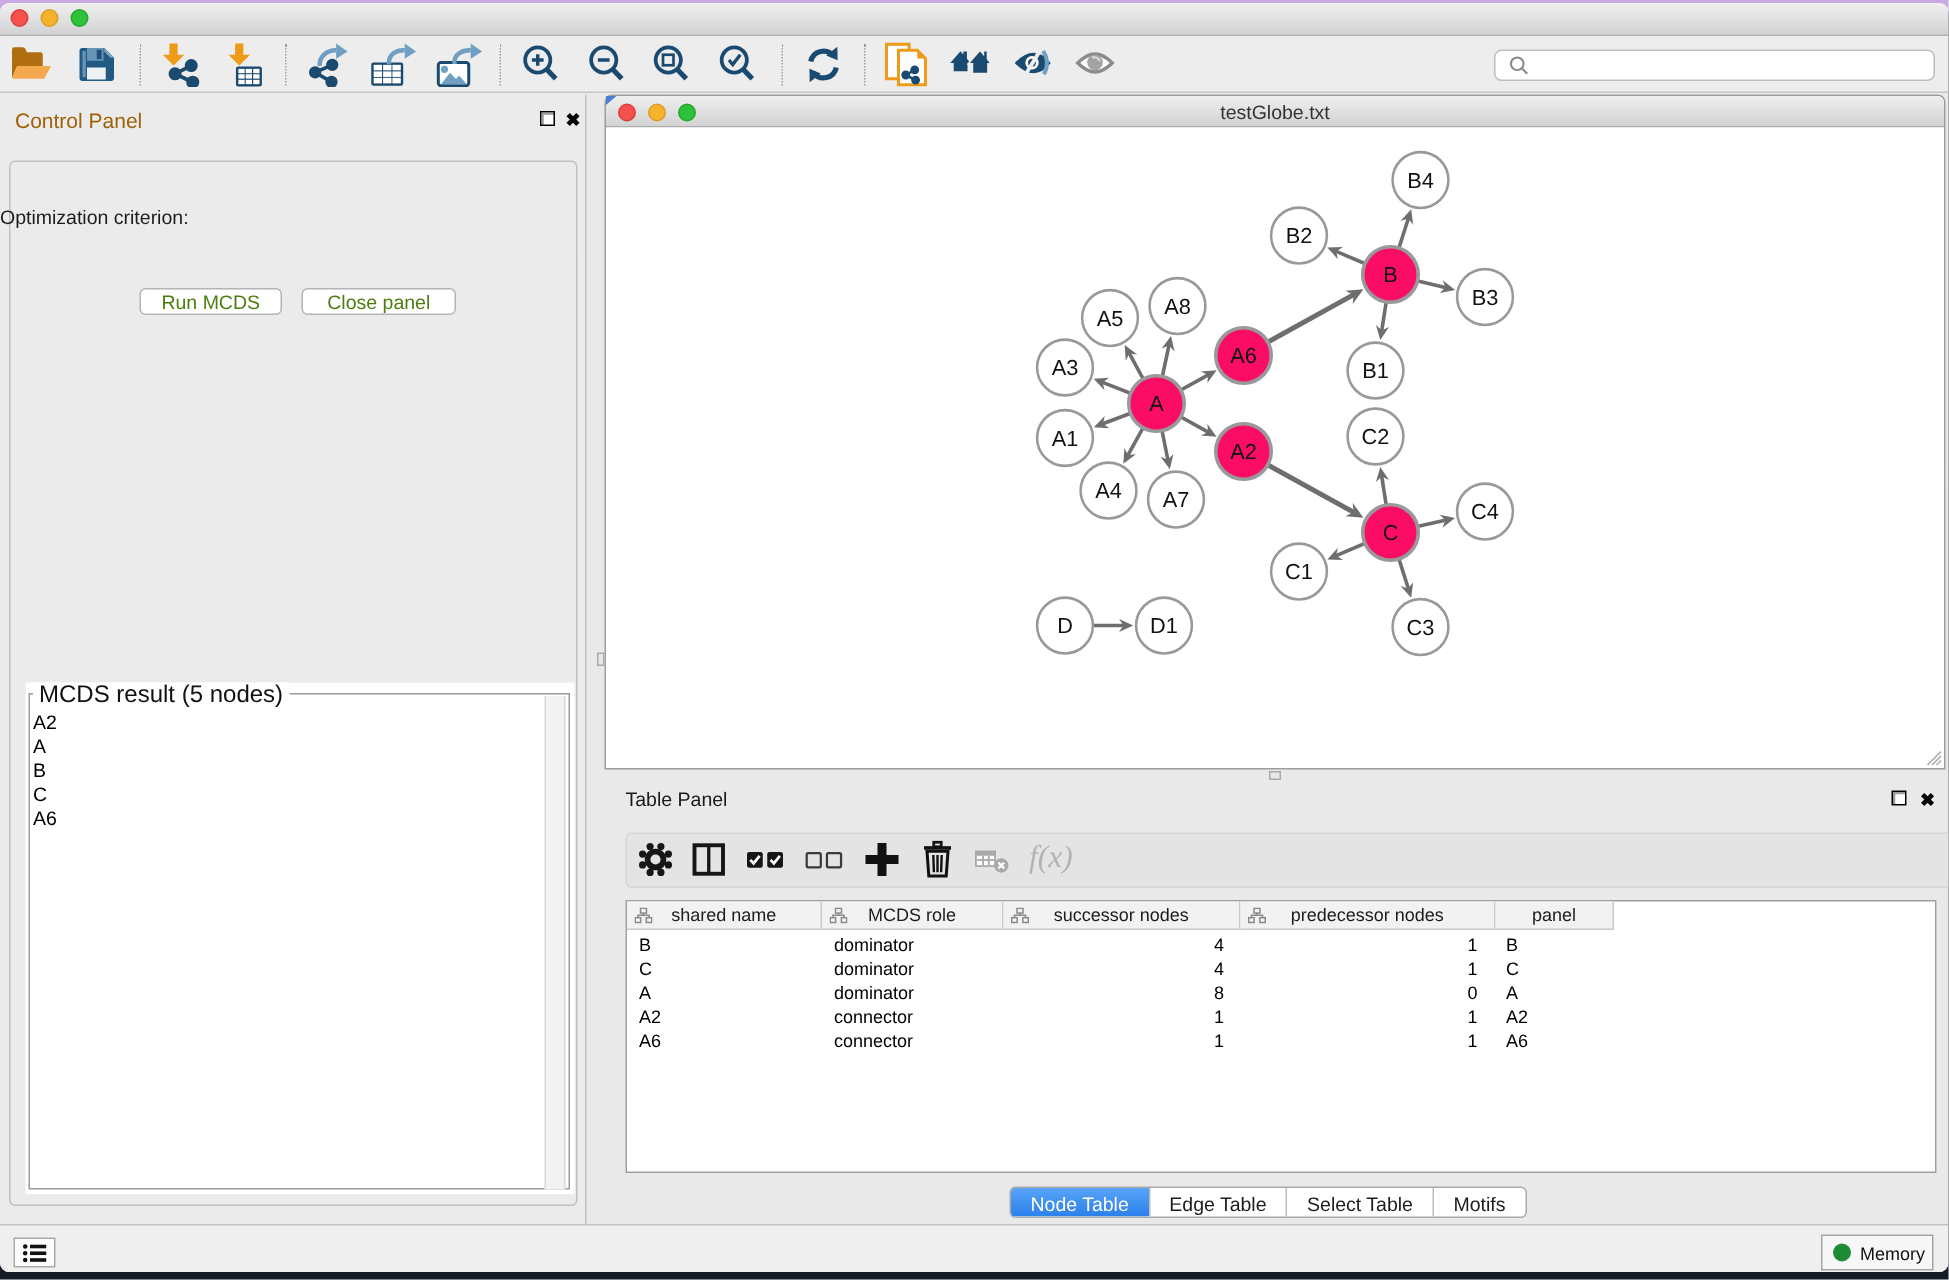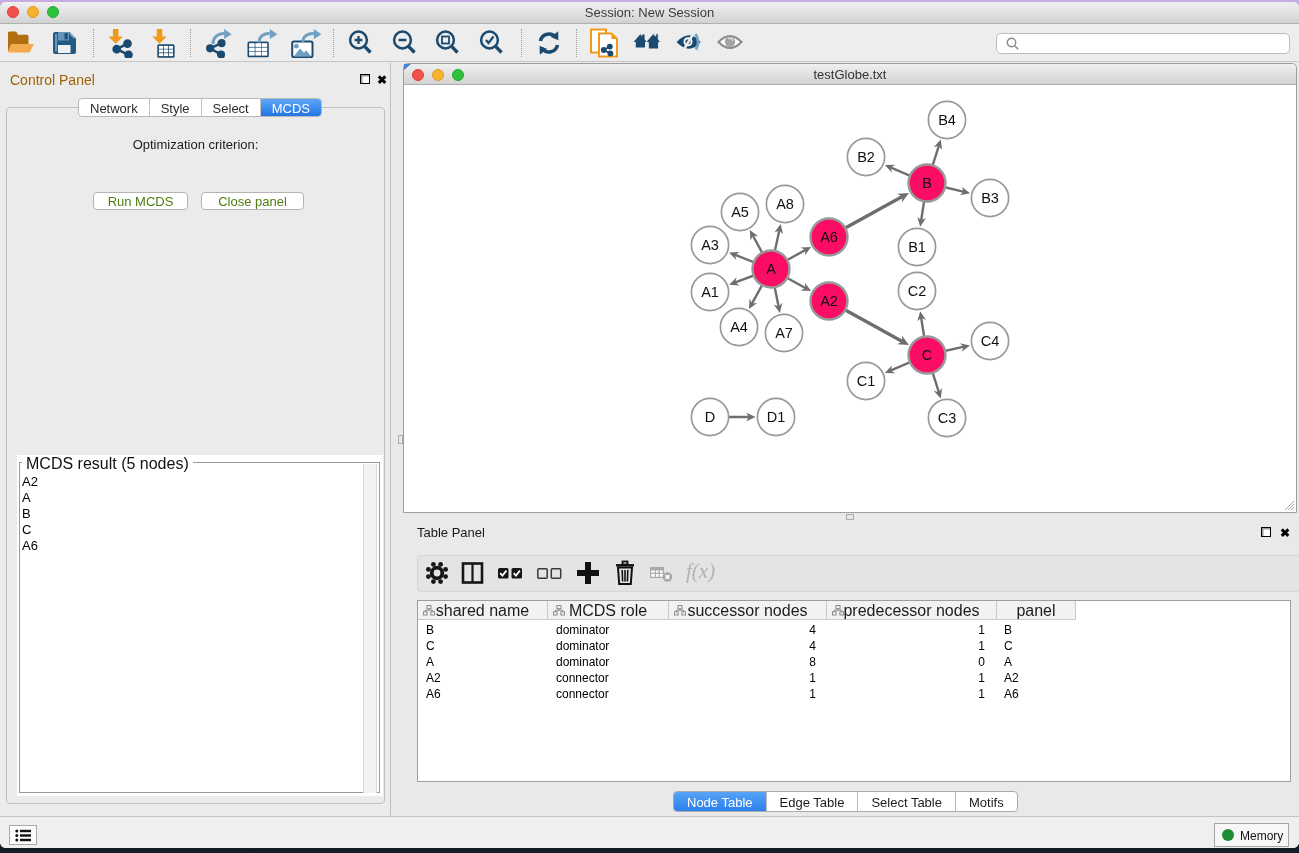--- a/index.html
+++ b/index.html
@@ -22,21 +22,21 @@
 
 #cpanel { position:absolute; left:0; top:61px; width:391px; height:753px; background:#ebebeb; border-right:1px solid #c2c2c2; }
 #cpanel .hdr { position:absolute; left:10px; top:9px; font-size:14px; color:#a16207; }
 .winbtn-sq { position:absolute; width:10px; height:10px; border:1.6px solid #000; background:#fff; box-shadow:1.5px 1.5px 0 #9a9a9a inset; }
 .winbtn-x { position:absolute; font-size:12px; font-weight:bold; color:#000; line-height:10px; }
 #cp-inner { position:absolute; left:6px; top:44px; width:379px; height:697px; border:1px solid #c0c0c0; border-radius:4px; }
 .seg { position:absolute; display:flex; font-size:13px; color:#2b2b2b; background:#ffffff; border:1px solid #b9b9b9; border-radius:4px; overflow:hidden; height:19px; }
 .seg > div { padding:1px 11px 0; line-height:17px; border-right:1px solid #c5c5c5; }
 .seg > div:last-child { border-right:none; }
 .seg > div.sel { background:linear-gradient(#5ea7f8,#2176e2); color:#ffffff; }
-#optlabel { position:absolute; left:0; top:74px; width:391px; text-align:center; font-size:13px; color:#1d1d1d; }
+#optlabel { position:absolute; left:0; top:74px; width:391px; font-size:13px; color:#1d1d1d; }
 #dropdown { position:absolute; left:43px; top:95px; width:311px; height:21px; background:#ffffff; border:1px solid #b5b5b5; border-radius:5px; font-size:13px; color:#111; }
 #dropdown .txt { position:absolute; left:12px; top:2px; }
 #dropdown .spin { position:absolute; right:-1px; top:-1px; width:18px; height:21px; background:linear-gradient(#62aaf9,#1f73e4); border-radius:0 5px 5px 0; }
 .chev { position:absolute; left:5px; width:0; height:0; border-left:4px solid transparent; border-right:4px solid transparent; }
 .chev.up { top:4px; border-bottom:4.5px solid #fff; }
 .chev.dn { bottom:4px; border-top:4.5px solid #fff; }
 .btn { position:absolute; height:18px; background:#ffffff; border:1px solid #b4b4b4; border-radius:4px; font-size:13px; color:#4d7c0f; text-align:center; line-height:17px; }
 #mcdsbox { position:absolute; left:17px; top:392px; width:366px; height:341px; background:#ffffff; }
 #mcdsbox .tbord { position:absolute; left:1.5px; top:7px; width:361px; height:331px; border:1px solid #9a9a9a; }
 #mcdsbox .title { position:absolute; left:5px; top:0px; background:#ffffff; padding:0 4px; font-size:16px; color:#111; }
@@ -54,38 +54,37 @@
 #nw-tb .t1 { left:8px; background:#f4504c; border:0.5px solid #dd3e3b; }
 #nw-tb .t2 { left:28px; background:#f5b32d; border:0.5px solid #dd9c22; }
 #nw-tb .t3 { left:48px; background:#2dc23a; border:0.5px solid #24a830; }
 #nw-title { position:absolute; top:3px; width:100%; text-align:center; font-size:13px; color:#333; }
 .grip-sq { position:absolute; background:#e8e8e8; border:1px solid #aaaaaa; }
 
 #tpanel { position:absolute; left:403px; top:518px; width:896px; height:296px; }
 #tp-hdr { position:absolute; left:14px; top:5px; font-size:13px; color:#1a1a1a; }
 #tp-toolbar { position:absolute; left:14px; top:35px; width:1040px; height:37px; background:#e4e4e4; border:1px solid #d6d6d6; border-radius:4px; }
 #tp-table { position:absolute; left:14px; top:80px; width:874px; height:182px; background:#ffffff; border:1px solid #9e9e9e; }
-.th { position:absolute; top:0; height:19px; background:#f2f2f2; border-right:1px solid #c9c9c9; border-bottom:1px solid #c9c9c9; font-size:16px; color:#1c1c1c; text-align:center; line-height:19px; }
+.th { position:absolute; top:0; height:19px; background:#f2f2f2; border-right:1px solid #c9c9c9; border-bottom:1px solid #c9c9c9; font-size:12px; color:#1c1c1c; text-align:center; line-height:19px; }
 .th svg { position:absolute; left:5px; top:4px; }
 .trow { position:absolute; font-size:12px; color:#000; height:16px; line-height:16px; }
 .tcell { position:absolute; }
 .num { text-align:right; }
 #tp-tabs { position:absolute; left:270px; top:271px; height:21px; display:flex; font-size:13px; color:#1c1c1c; background:#ffffff; border:1px solid #aaaaaa; border-radius:4px; overflow:hidden; }
 #tp-tabs > div { padding:1px 13px 0; line-height:19px; border-right:1px solid #bdbdbd; }
 #tp-tabs > div:last-child { border-right:none; }
 #tp-tabs > div.sel { background:linear-gradient(#57a3f7,#2b80ec); color:#ffffff; }
 </style>
 </head>
 <body>
 <div id="app">
   <div id="titlebar">
     <div class="tl t1"></div>
       <div class="tl t2"></div>
       <div class="tl t3"></div>
-    <div id="apptitle">Session: New Session</div>
   </div>
   <div id="toolbar">
     <svg class="ticon" style="left:6px" width="34" height="30" viewBox="0 0 34 30">
         <path d="M2 24 L2 5 Q2 3.5 3.5 3.5 L9 3.5 Q10.5 3.5 11 4.7 L11.8 6.8 L21 6.8 Q22.5 6.8 22.5 8.3 L22.5 16 L5.5 16 Z" fill="#b06e10"></path>
         <path d="M5.5 16 L28 16 L23.5 24.5 L2 24.5 Z" fill="#f5a94f"></path>
       </svg>
     <svg class="ticon" style="left:51px" width="34" height="30" viewBox="0 0 34 30">
         <path d="M2 6 Q2 4 4 4 L18.5 4 L25 10.5 L25 24 Q25 26 23 26 L4 26 Q2 26 2 24 Z" fill="#225a83"></path>
         <path d="M18.5 4 L25 10.5 L22.6 10.5 L18.5 6.4 Z" fill="#7ba7c4"></path>
         <rect x="4" y="6" width="2.2" height="17.5" fill="#6695b8"></rect>
@@ -215,26 +214,20 @@
           <line x1="9.7" y1="9.7" x2="13.2" y2="13.2" stroke="#8a8a8a" stroke-width="1.4"></line>
         </svg>
     </div>
   </div>
   <div id="mainbg"></div>
   <div id="cpanel">
     <div class="hdr">Control Panel</div>
     <div class="winbtn-sq" style="left:360px;top:11px"></div>
     <div class="winbtn-x" style="left:377px;top:12px">✖</div>
     <div id="cp-inner"></div>
-    <div class="seg" style="left:78px;top:35px">
-      <div>Network</div>
-        <div>Style</div>
-        <div>Select</div>
-        <div class="sel">MCDS</div>
-    </div>
     <div id="optlabel">Optimization criterion:</div>
     <div class="btn" style="left:93px;top:129px;width:95px">Run MCDS</div>
     <div class="btn" style="left:201px;top:129px;width:103px">Close panel</div>
     <div id="mcdsbox">
       <div class="tbord"></div>
       <div class="sbar"></div>
       <div class="title">MCDS result (5 nodes)</div>
       <div class="list">A2<br>A<br>B<br>C<br>A6</div>
     </div>
   </div>

